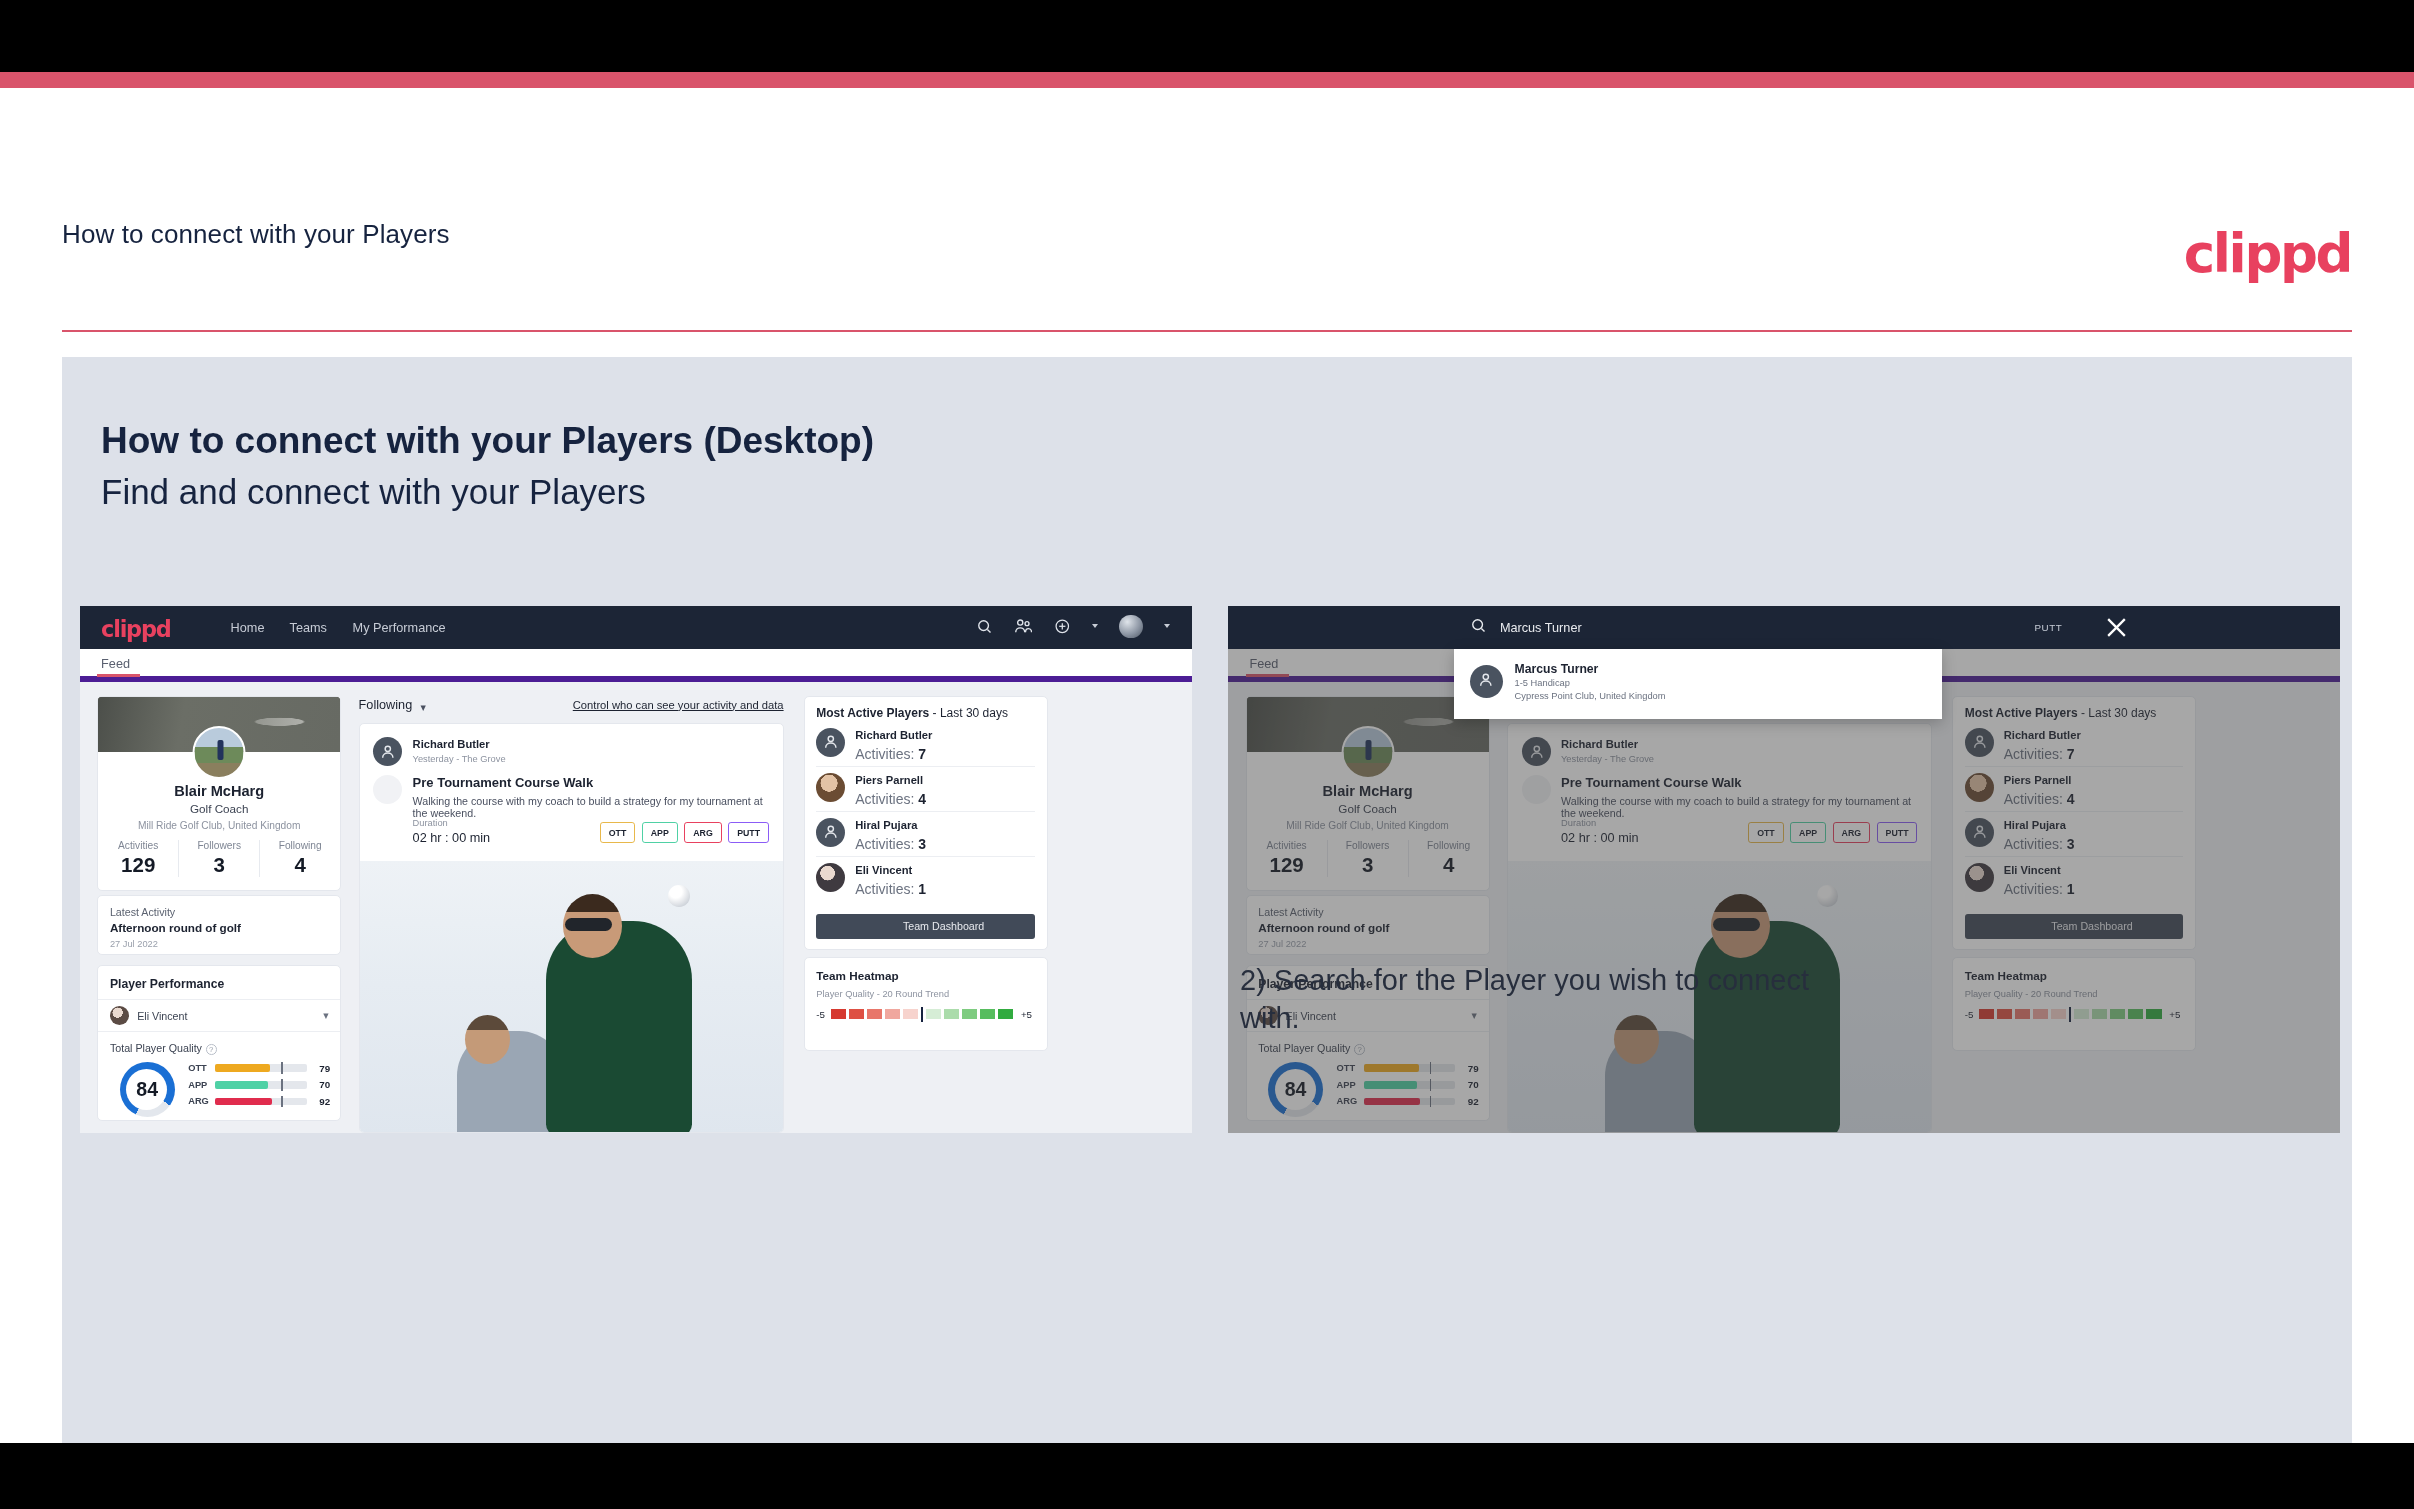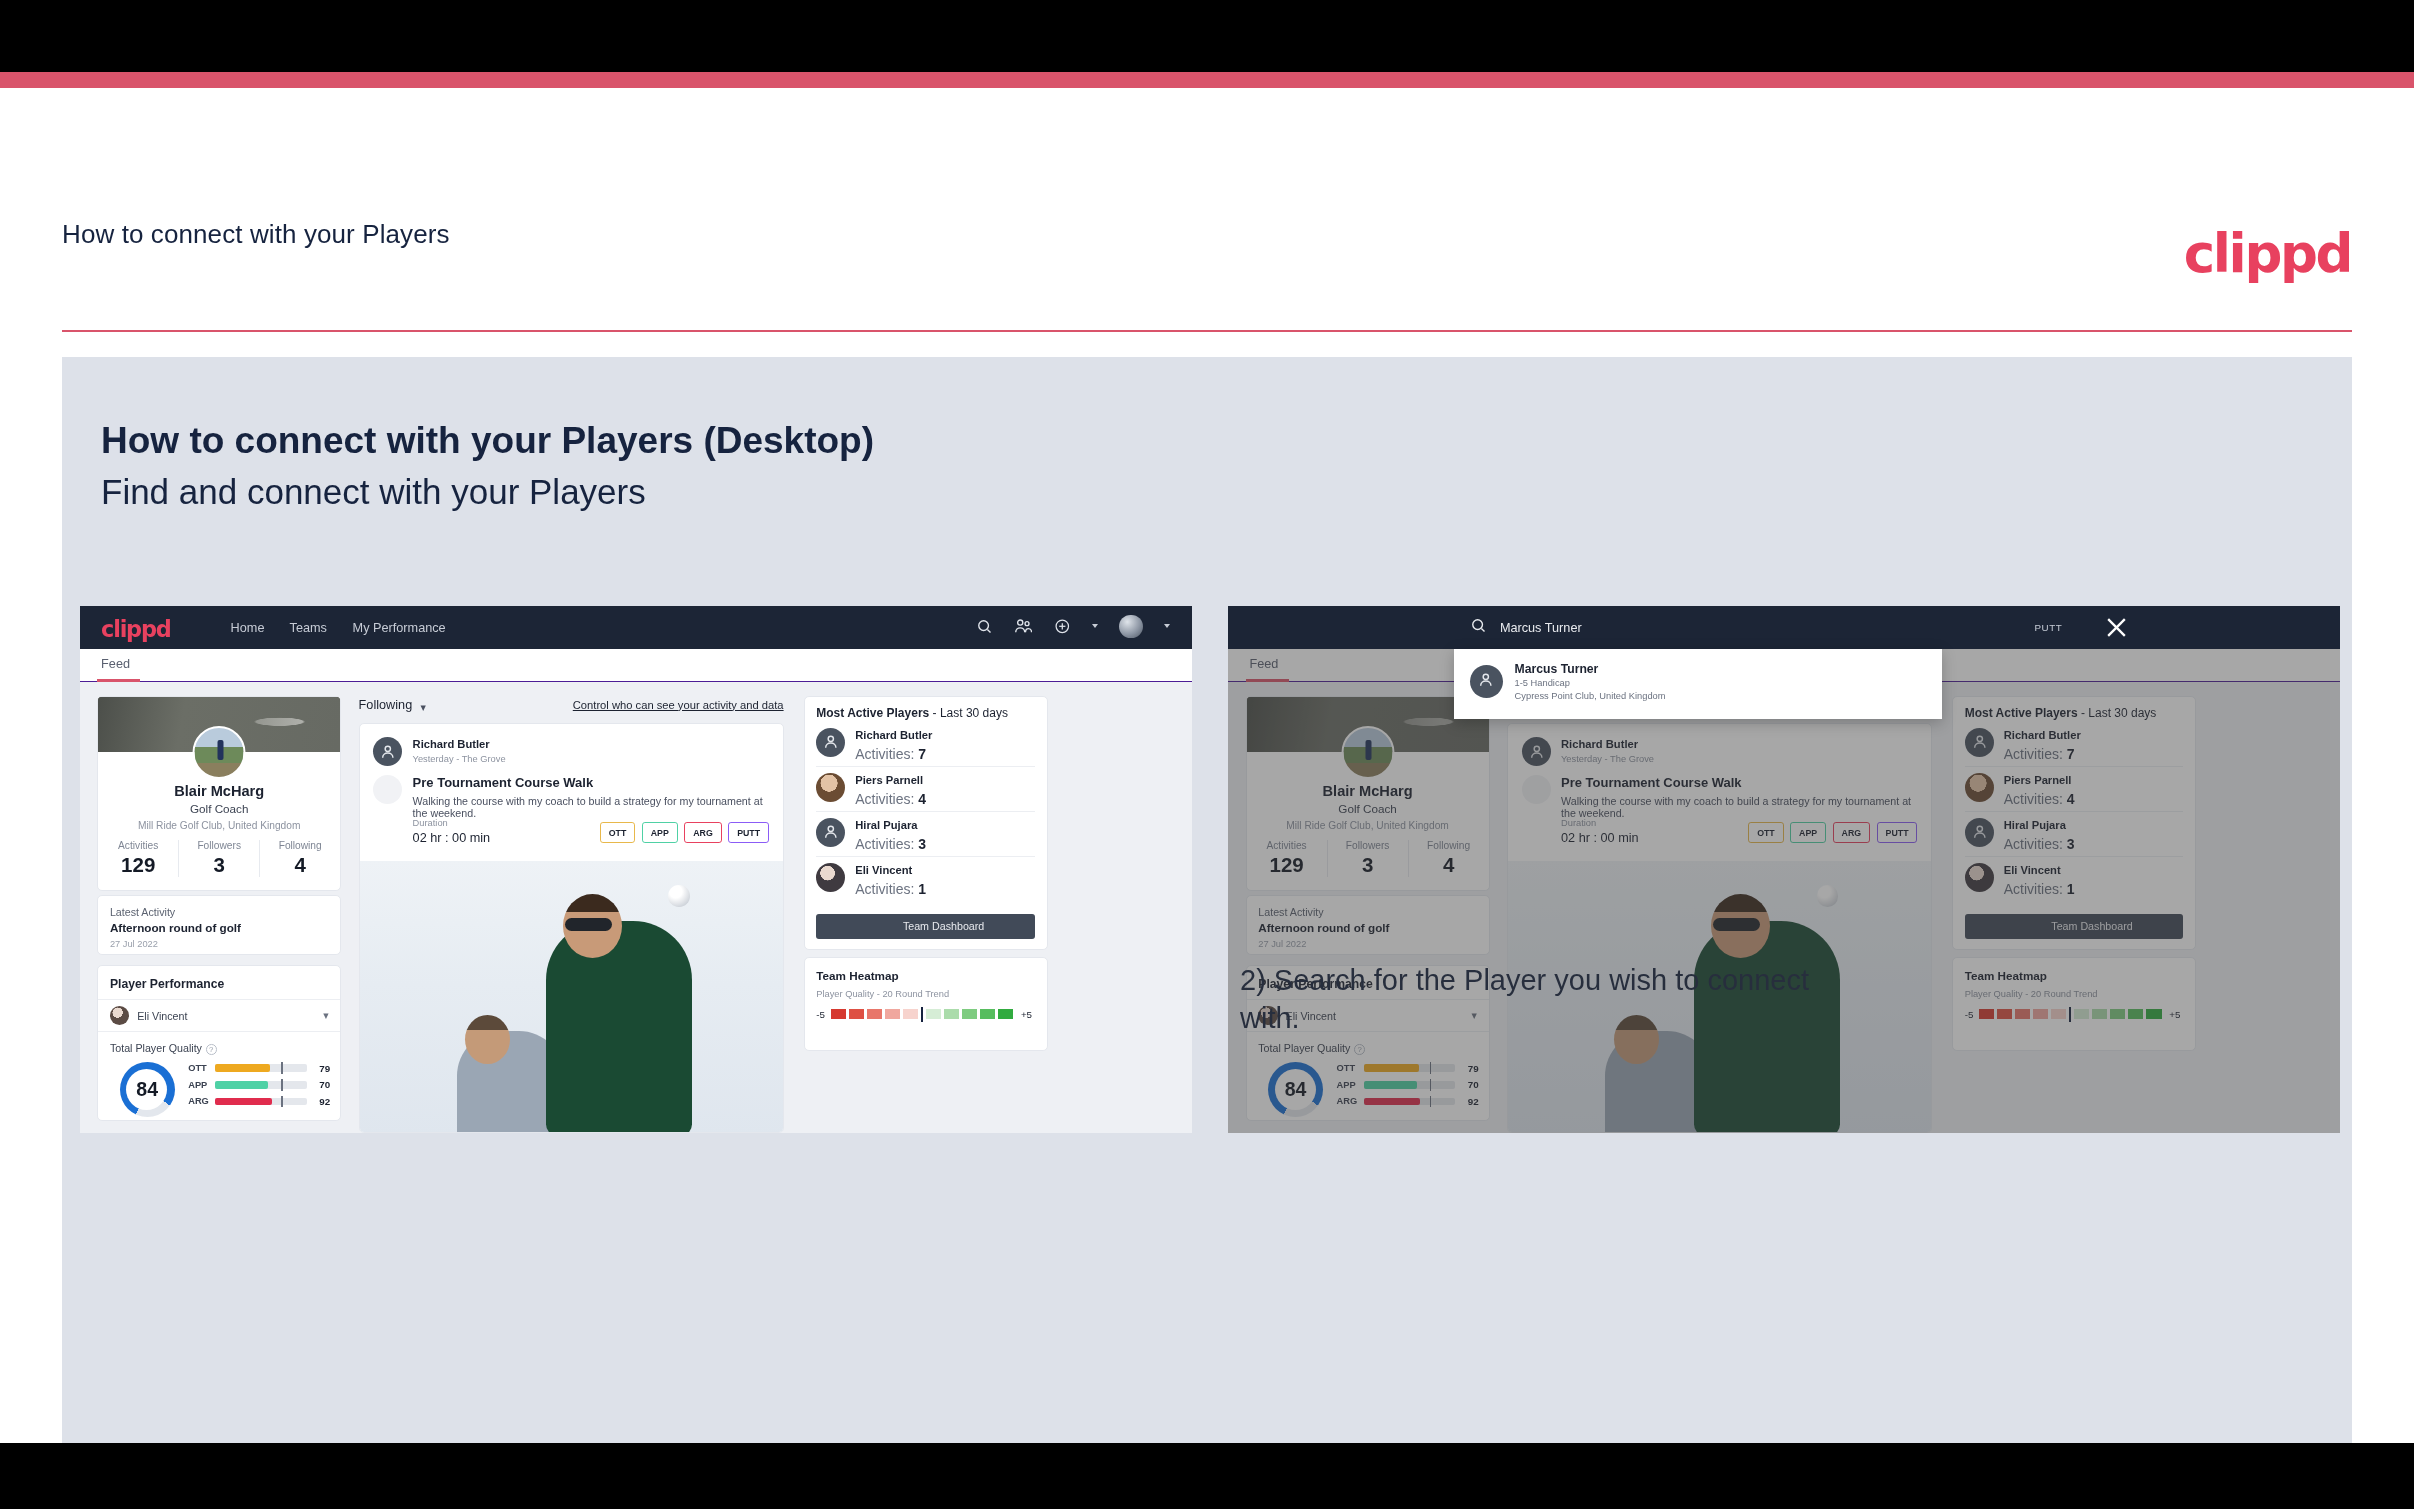--- a/index.html
+++ b/index.html
@@ -34,21 +34,21 @@
                    color:#e8415f; letter-spacing:-1.2px; font-family:"DejaVu Sans", sans-serif; }
   .appnav .nlink { position:absolute; top:14.6px; font-size:12.7px; color:#c7ccd6; }
   .appnav .nlink.n1 { left:151px; } .appnav .nlink.n2 { left:210px; } .appnav .nlink.n3 { left:273px; }
   .navicons { position:absolute; right:21.5px; top:8.8px; display:flex; align-items:center; gap:21.5px; }
   .navicons svg { display:block; }
   .nav-avatar { width:23.4px; height:23.4px; border-radius:50%;
                 background:radial-gradient(circle at 35% 30%, #dfe4ea 0%, #8e97a5 55%, #4a5360 100%); }
   .caret { width:0;height:0;border-left:3.9px solid transparent;border-right:3.9px solid transparent;
            border-top:4.9px solid #c7ccd6; }
 
-  .tabbar { position:relative; height:33px; background:#fff; border-bottom:1px solid #4c1d95; }
+  .tabbar { position:relative; height:33px; background:#fff; border-bottom:6px solid #4c1d95; }
   .tabbar .tab { position:absolute; left:21.5px; top:7.8px; font-size:12.7px; color:#5a6070; }
   .tabbar .tabunder { position:absolute; left:17.6px; bottom:-1px; width:43px; height:2.9px; background:#d9546b; }
 
   .appbody { position:relative; height:451px; background:#eef0f4; }
 
   .card { position:absolute; background:#fff; border:1px solid #e4e7ed; border-radius:4.9px; }
 
   
   .c-profile { left:17.6px; top:13.7px; width:244px; height:195px; overflow:hidden; }
   .banner { height:55px; background:linear-gradient(100deg,#4c4f4a 0%,#6b6e66 35%,#53565022 100%),

